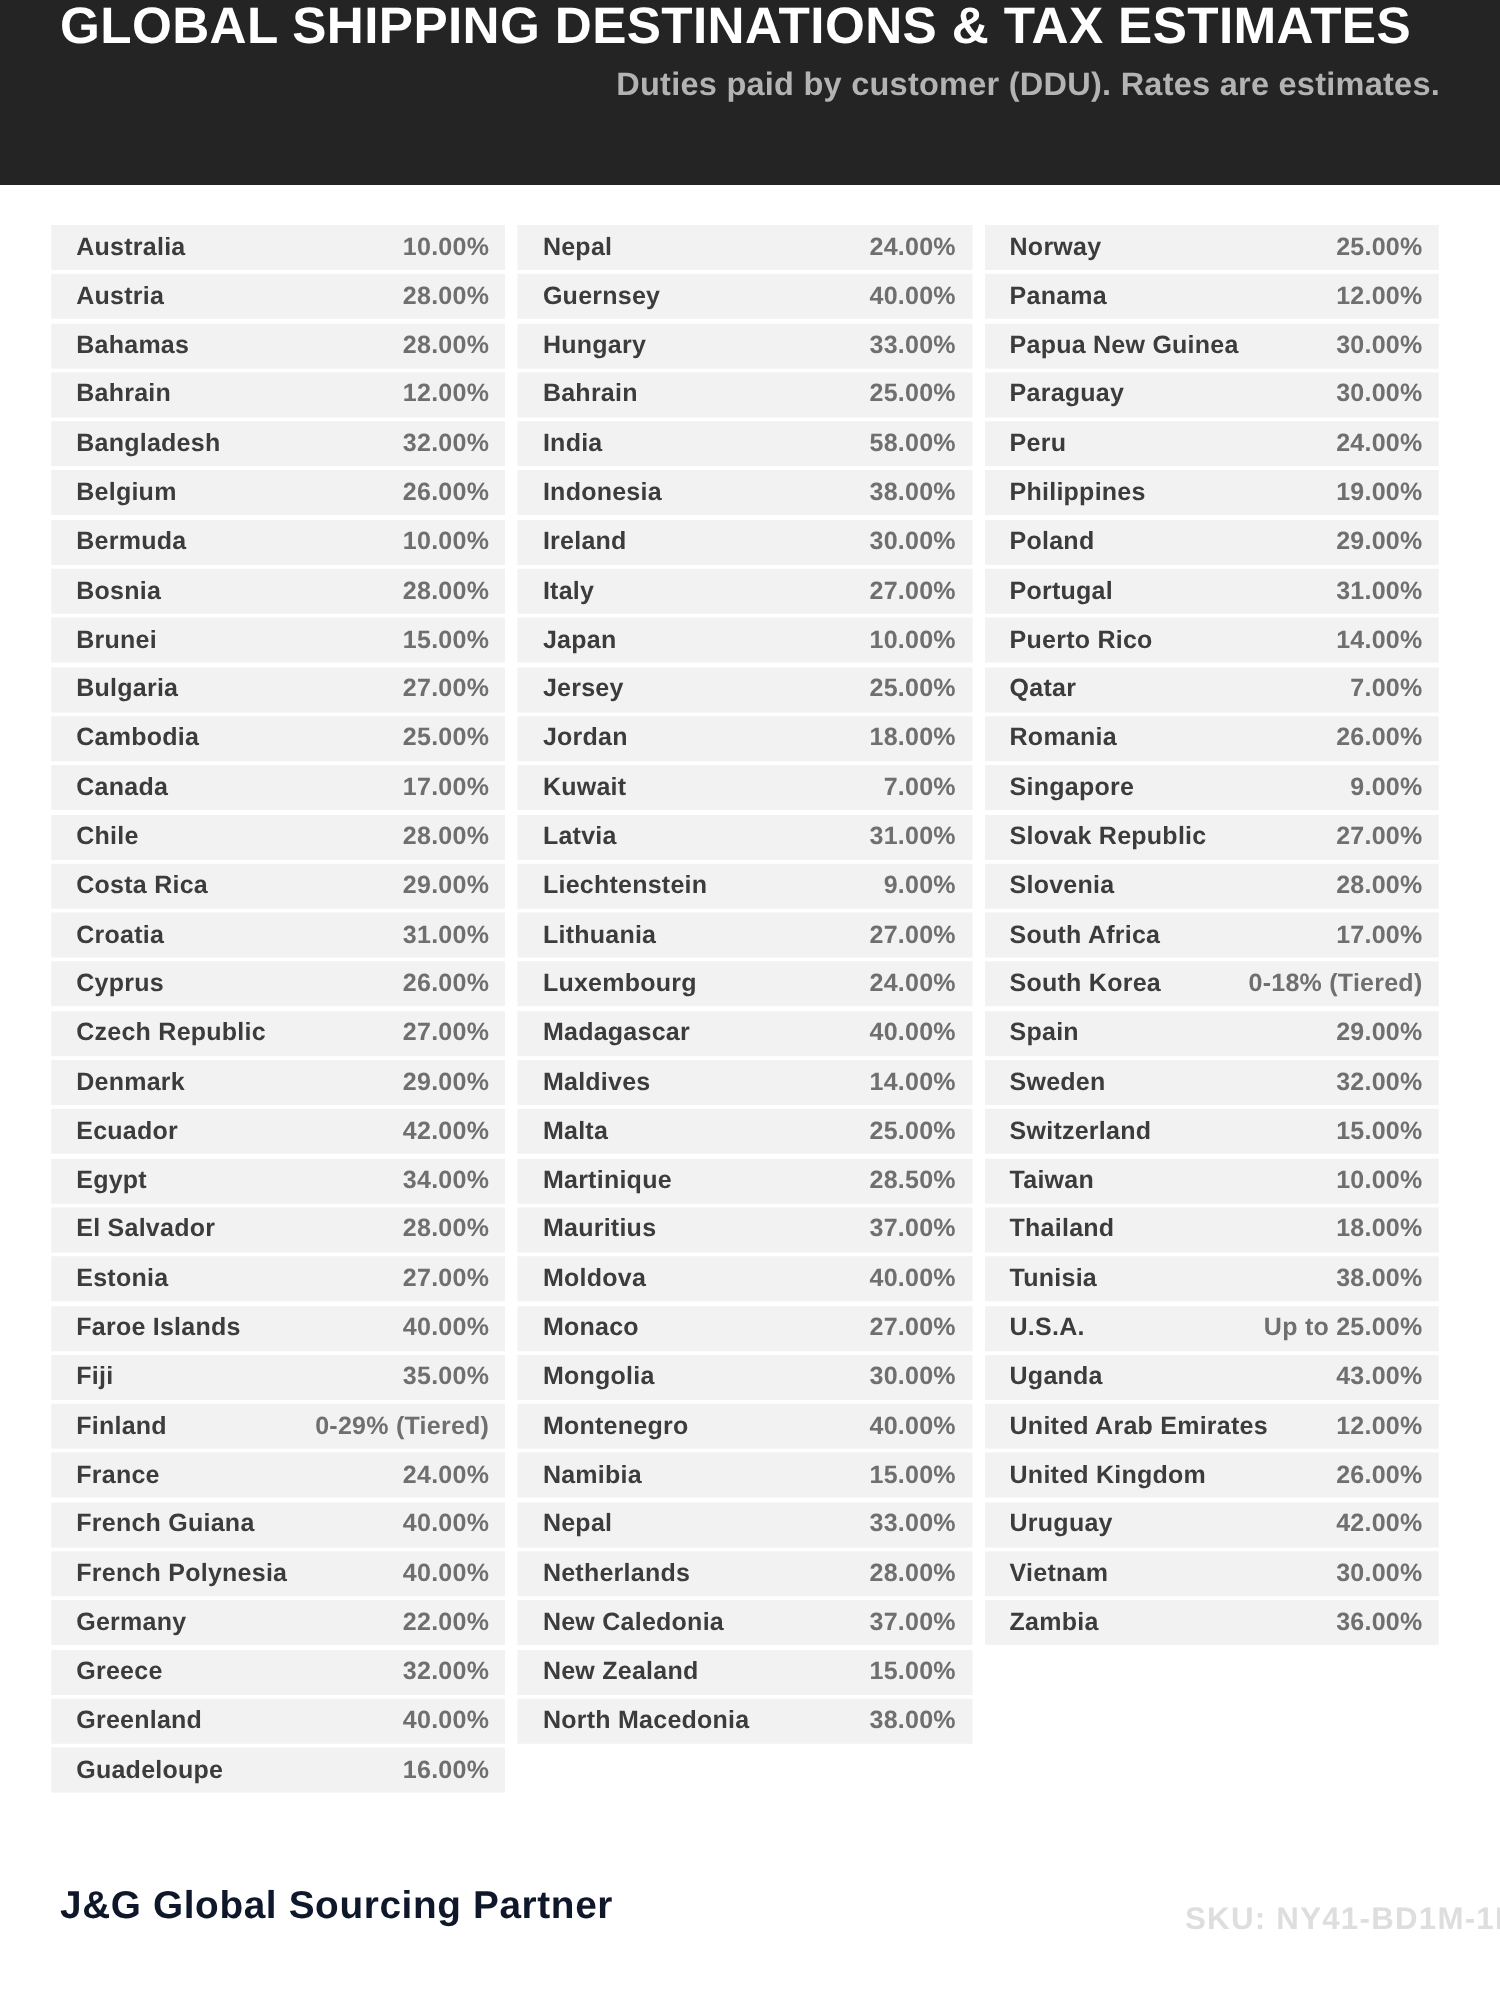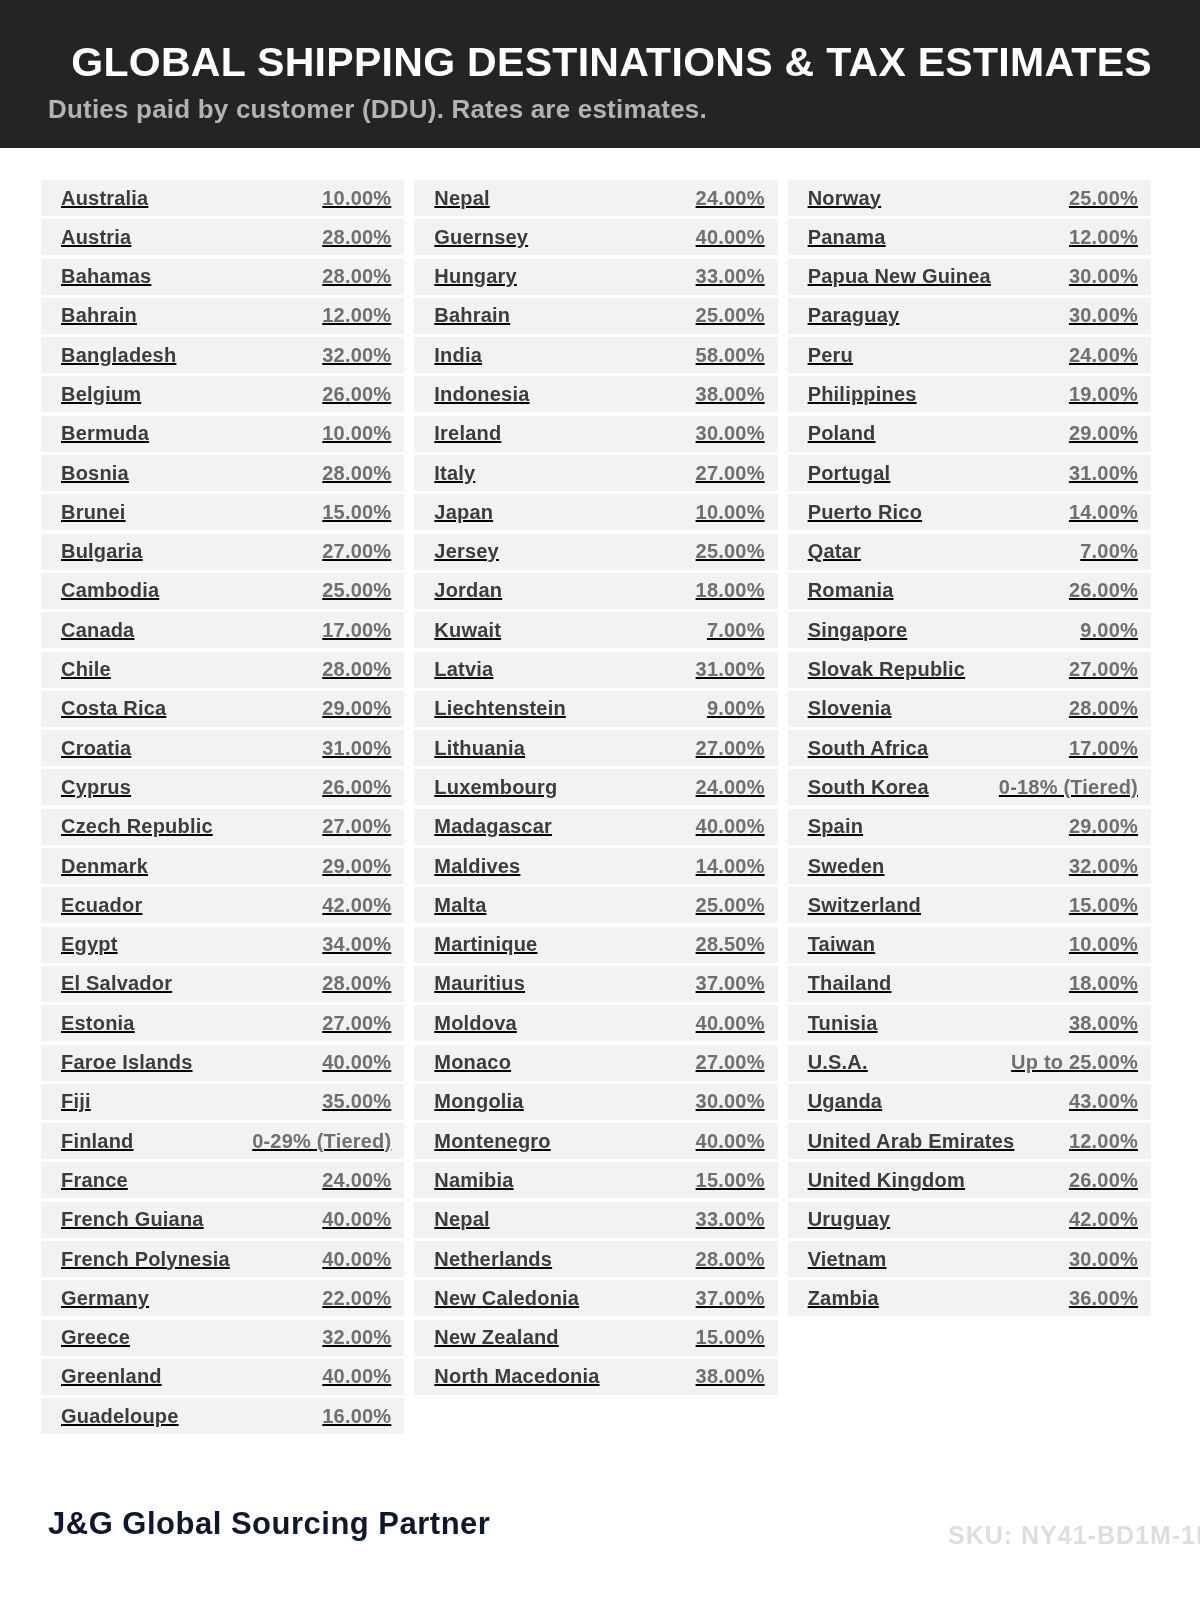--- a/index.html
+++ b/index.html
@@ -19,42 +19,40 @@
   }
   .header {
     box-sizing: border-box;
     height: 148px;
     background: #242424;
     padding: 0 48px;
     overflow: hidden;
   }
   .title {
     margin: 0;
-    padding-top: 42px;
     font-size: 41px;
     line-height: 1;
     font-weight: bold;
     color: #ffffff;
     letter-spacing: 0.3px;
     white-space: nowrap;
-    text-align: right;
   }
   .subtitle {
     margin: 13px 0 0 0;
     font-size: 26px;
     line-height: 1;
     font-weight: bold;
     color: #b3b3b3;
     letter-spacing: 0.2px;
+    text-align: right;
   }
   .table {
     display: flex;
     gap: 10px;
     margin: 32px 49px 0 41px;
-    text-decoration: underline;
   }
   .col {
     flex: 1;
     display: flex;
     flex-direction: column;
   }
   .row {
     box-sizing: border-box;
     display: flex;
     justify-content: space-between;

